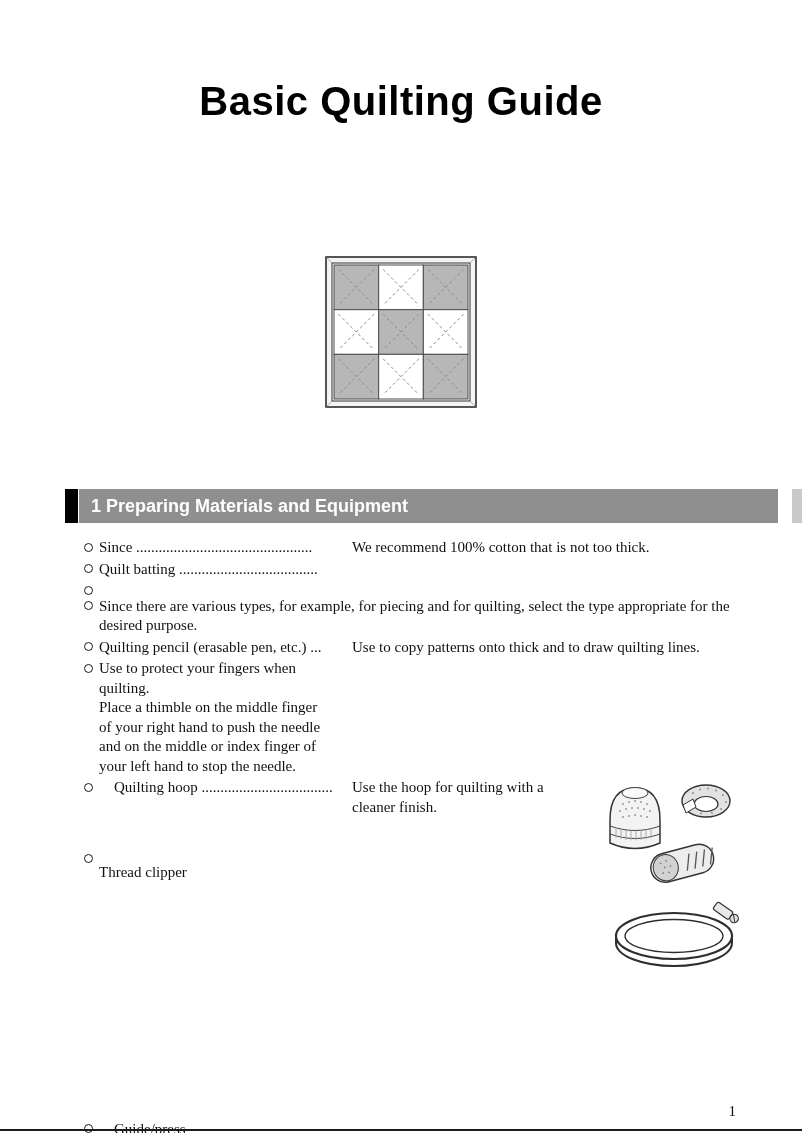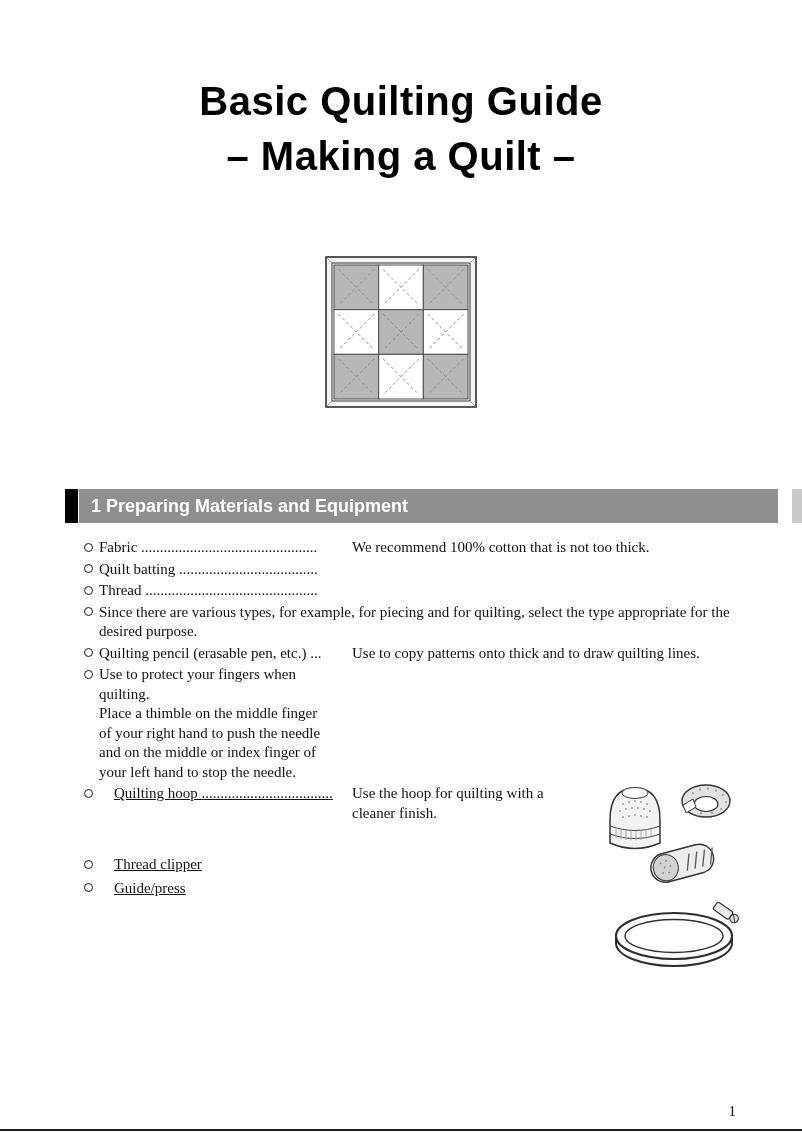--- a/index.html
+++ b/index.html
@@ -37,38 +37,37 @@
     flex:0 0 9px; width:9px; height:9px; box-sizing:border-box;
     border:1.4px solid #1b1b1b; border-radius:50%;
     margin:4.5px 6px 0 0;
   }
   .label {
     flex:0 0 253px; width:253px; box-sizing:border-box;
     white-space:nowrap; overflow:hidden;
   }
   .desc { flex:1; white-space:pre-line; }
   .desc.narrow { flex:0 0 228px; width:228px;font-family:Liberation Serif, serif; }
-  .row.indent .label { padding-left:15px;text-decoration:underline; }
-  .row.spacer-top { margin-top:32px; }
+  .row.indent .label { padding-left:15px; }
+  .row.spacer-top { margin-top:32px;flex-direction:column; }
   .row.tail { margin-bottom:4px; }
 
   .thimbles-fig { position:absolute; left:590px; top:764px; }
   .hoop-fig     { position:absolute; left:610px; top:896px; }
 
   .pageno { position:absolute; top:1103px; right:66px; font-size:15px; }
   .bottom-rule { position:absolute; top:1129px; left:0; width:802px; height:2px; background:#1c1c1c; }
 </style>
 </head>
 <body>
 
 <div class="page">
 
   <div class="title">
     <div>Basic Quilting Guide</div>
-    <div>– Making a Quilt –</div>
   </div>
 
   <div class="quilt-fig">
     <svg width="152" height="152" viewBox="0 0 152 152">
       <defs>
         <g id="qcell">
           <rect width="44.67" height="44.67" fill="currentColor" stroke="#4d4d4d" stroke-width="1"></rect>
           <g stroke="#8c8c8c" stroke-width="1" stroke-dasharray="3 2.6" fill="none">
             <line x1="4.5" y1="4.5" x2="40.2" y2="40.2"></line>
             <line x1="40.2" y1="4.5" x2="4.5" y2="40.2"></line>
@@ -100,32 +99,31 @@
     <div class="sec-gray">
       <span class="sec-text">1 Preparing Materials and Equipment</span>
     </div>
     <div class="sec-light"></div>
   </div>
 
   <div class="list">
 
     <div class="row">
       <span class="bullet"></span>
-      <span class="label">Fabric ...............................................</span>
+      <span class="label">Since ...............................................</span>
       <span class="desc">We recommend 100% cotton that is not too thick.</span>
     </div>
 
     <div class="row">
       <span class="bullet"></span>
       <span class="label">Quilt batting .....................................</span>
     </div>
 
     <div class="row">
       <span class="bullet"></span>
-      <span class="label">Thread ..............................................</span>
     </div>
 
     <div class="row">
       <span class="bullet"></span>
       <span class="desc">Since there are various types, for example, for piecing and for quilting, select the type appropriate for the desired purpose.</span>
     </div>
 
     <div class="row">
       <span class="bullet"></span>
       <span class="label">Quilting pencil (erasable pen, etc.) ...</span>

